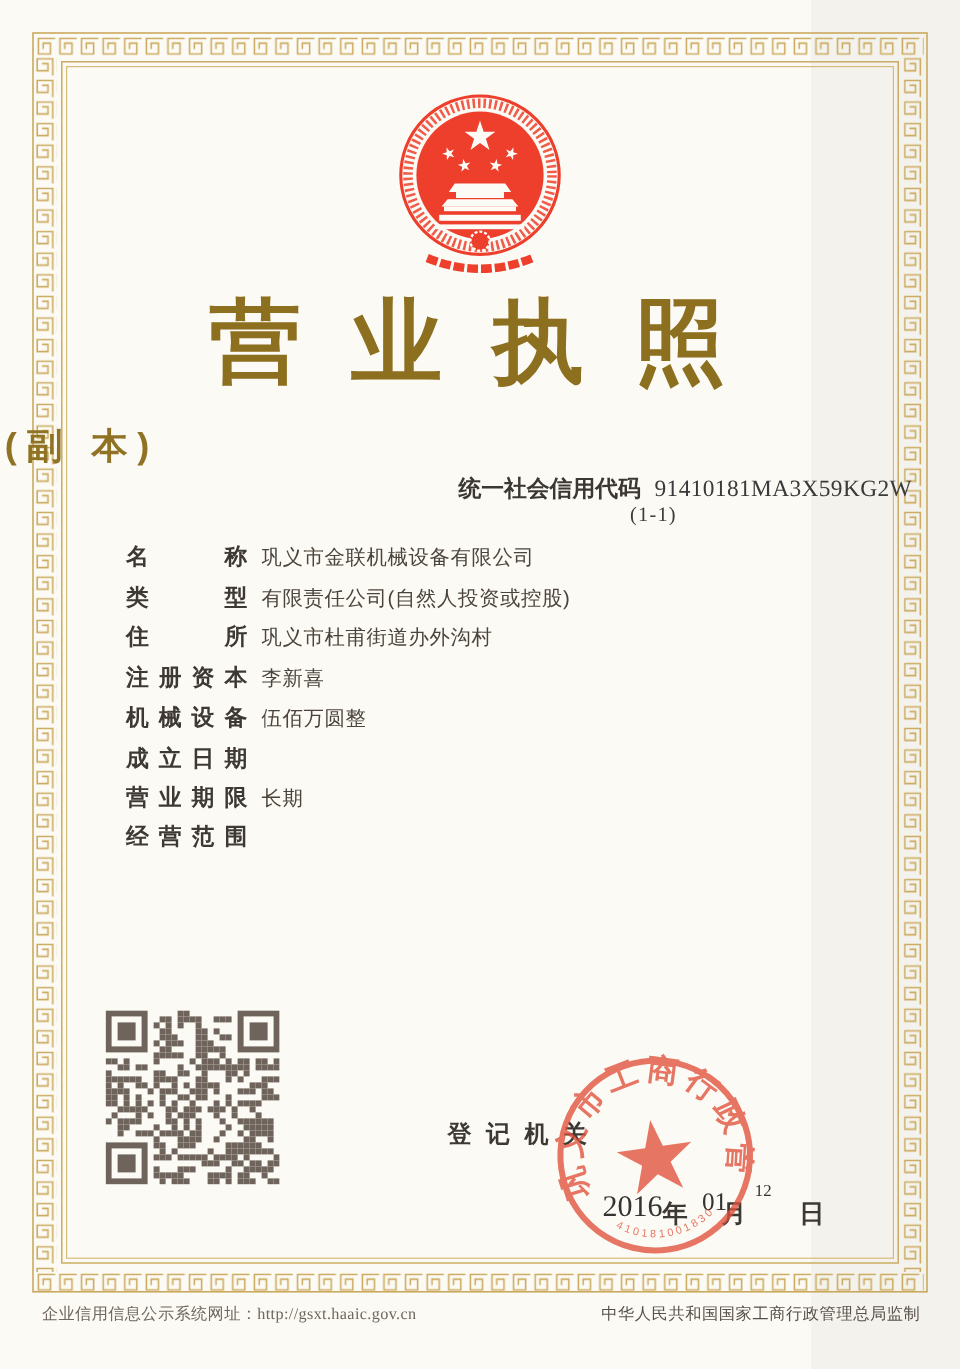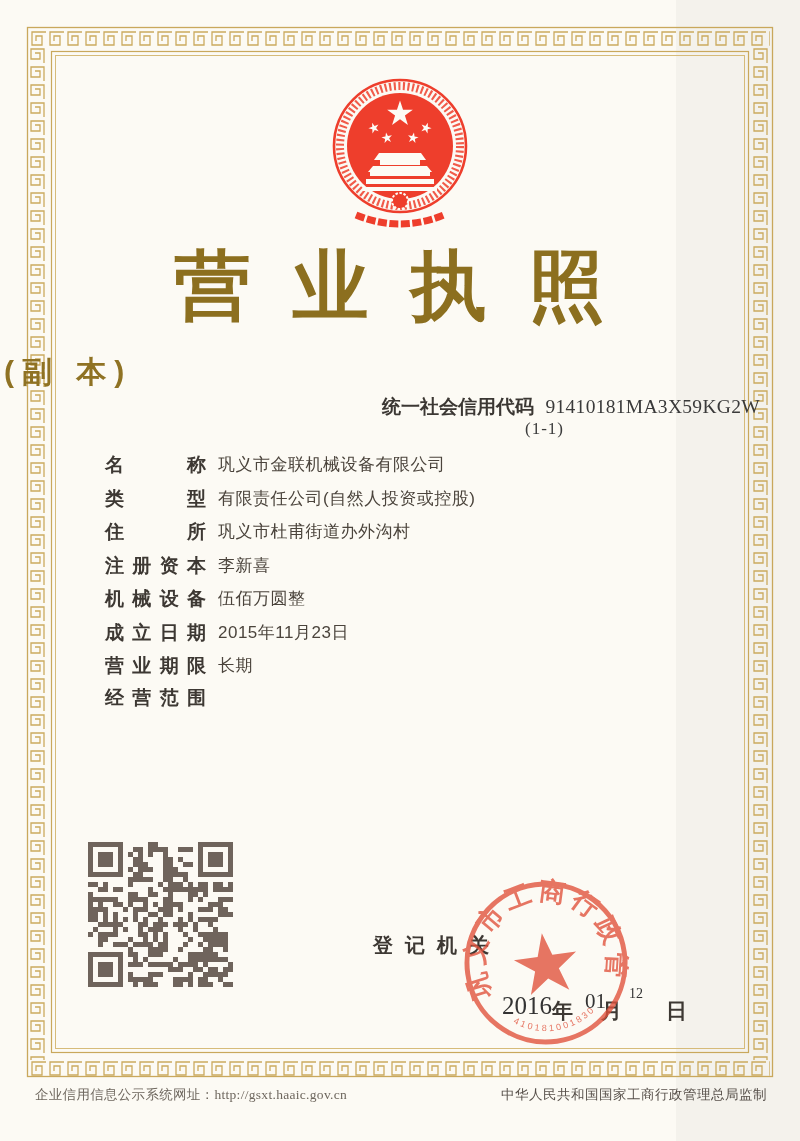--- a/index.html
+++ b/index.html
@@ -175,21 +175,20 @@
     <div class="frow">
       <span class="flabel">注册资本</span>
       <span class="fvalue">李新喜</span>
     </div>
     <div class="frow">
       <span class="flabel">机械设备</span>
       <span class="fvalue">伍佰万圆整</span>
     </div>
     <div class="frow">
       <span class="flabel">成立日期</span>
-      <span class="fvalue">2015年11月23日</span>
     </div>
     <div class="frow">
       <span class="flabel">营业期限</span>
       <span class="fvalue">长期</span>
     </div>
     <div class="frow scope">
       <span class="flabel">经营范围</span>
     </div>
   </div>
 

